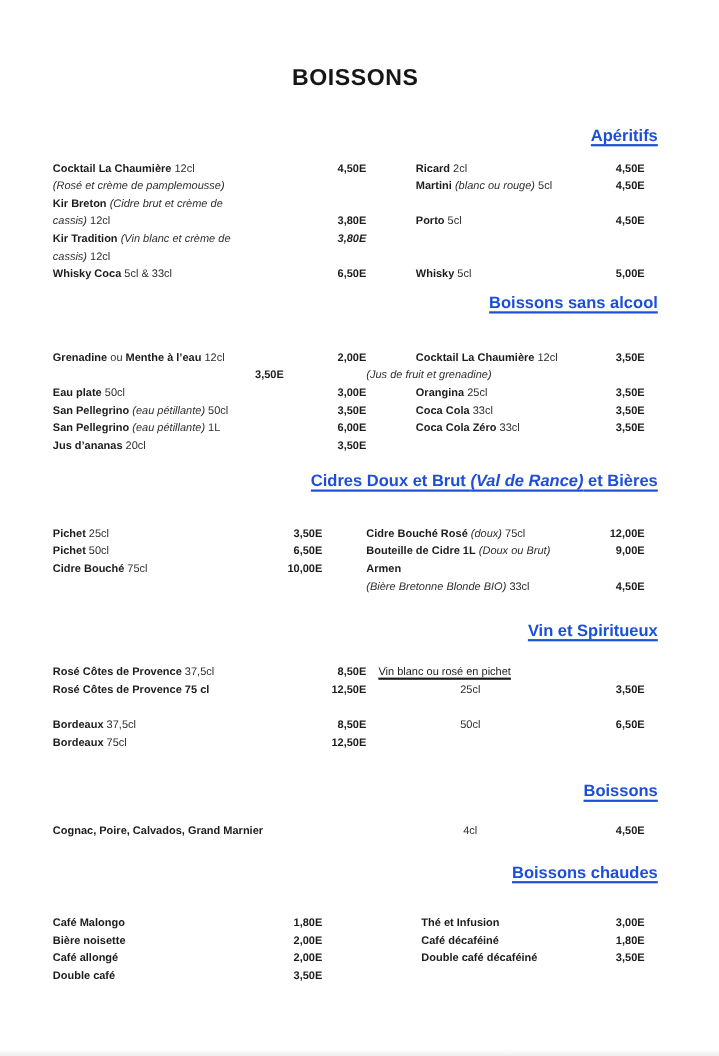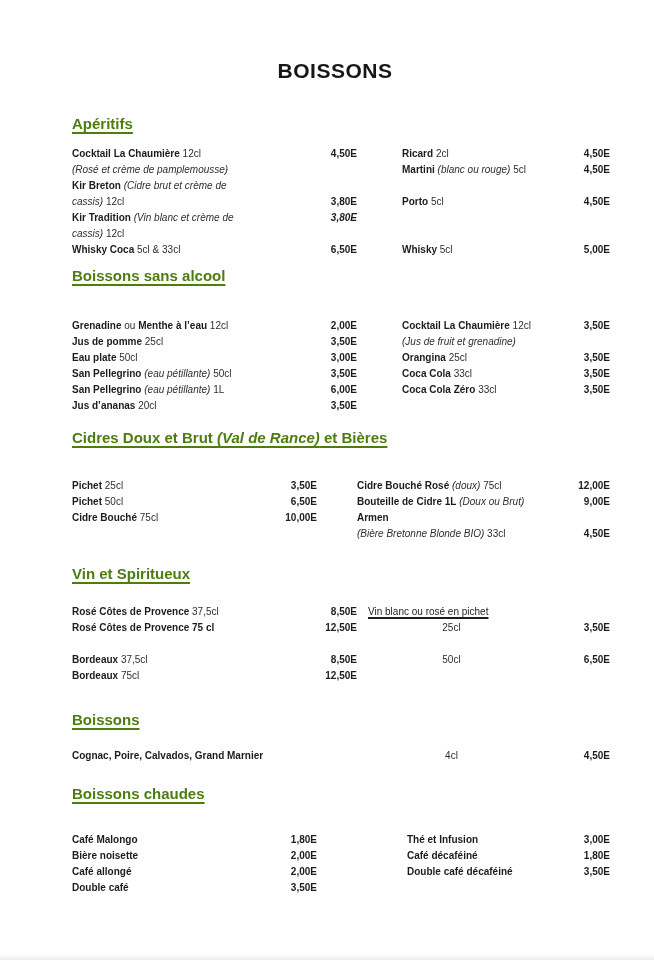--- a/index.html
+++ b/index.html
@@ -5,40 +5,40 @@
   html,body{margin:0;padding:0;}
   body{
     width:654px;height:960px;
     background:#ffffff;
     font-family:"Liberation Sans","DejaVu Sans",sans-serif;
     color:#1c1c1c;
     position:relative;
     overflow:hidden;
   }
   .page{
-    padding:58px 56px 0 72px;
+    padding:58px 56px 0 48px;
     box-sizing:border-box;
     width:654px;
   }
   .menu-title{
     margin:0;
     text-align:center;
     font-size:21px;
     line-height:26px;
     font-weight:700;
     letter-spacing:.5px;
     color:#161616;
   }
   .menu-section .heading{
     margin:0;
-    text-align:left;
+    text-align:right;
     font-size:15px;
     line-height:20px;
     font-weight:700;
-    color:#4d7c0f;
+    color:#1d4ed8;
   }
   .menu-section .heading .hwrap{
     text-decoration:underline;
     text-decoration-thickness:2px;
     text-underline-offset:3px;
   }
   .rows{margin-top:12px;}
   .row{
     display:grid;
     font-size:10px;
@@ -140,21 +140,20 @@
         <h2 class="heading"><span class="hwrap"><span class="sg-b">Boissons sans alcool</span></span></h2>
         <div class="rows">
           <div class="row">
             <span class="cell "><span class="sg-b">Grenadine</span><span class="sg-r"> ou </span><span class="sg-b">Menthe à l’eau</span><span class="sg-r"> 12cl</span></span>
             <span class="cell price lprice">2,00E</span>
             <span class="cell"></span>
             <span class="cell "><span class="sg-b">Cocktail La Chaumière</span><span class="sg-r"> 12cl</span></span>
             <span class="cell price rprice">3,50E</span>
           </div>
           <div class="row">
-            <span class="cell "><span class="sg-b">Jus de pomme</span><span class="sg-r"> 25cl</span></span>
             <span class="cell price lprice">3,50E</span>
             <span class="cell"></span>
             <span class="cell "><span class="sg-i">(Jus de fruit et grenadine)</span></span>
             <span class="cell price rprice"></span>
           </div>
           <div class="row">
             <span class="cell "><span class="sg-b">Eau plate</span><span class="sg-r"> 50cl</span></span>
             <span class="cell price lprice">3,00E</span>
             <span class="cell"></span>
             <span class="cell "><span class="sg-b">Orangina</span><span class="sg-r"> 25cl</span></span>

